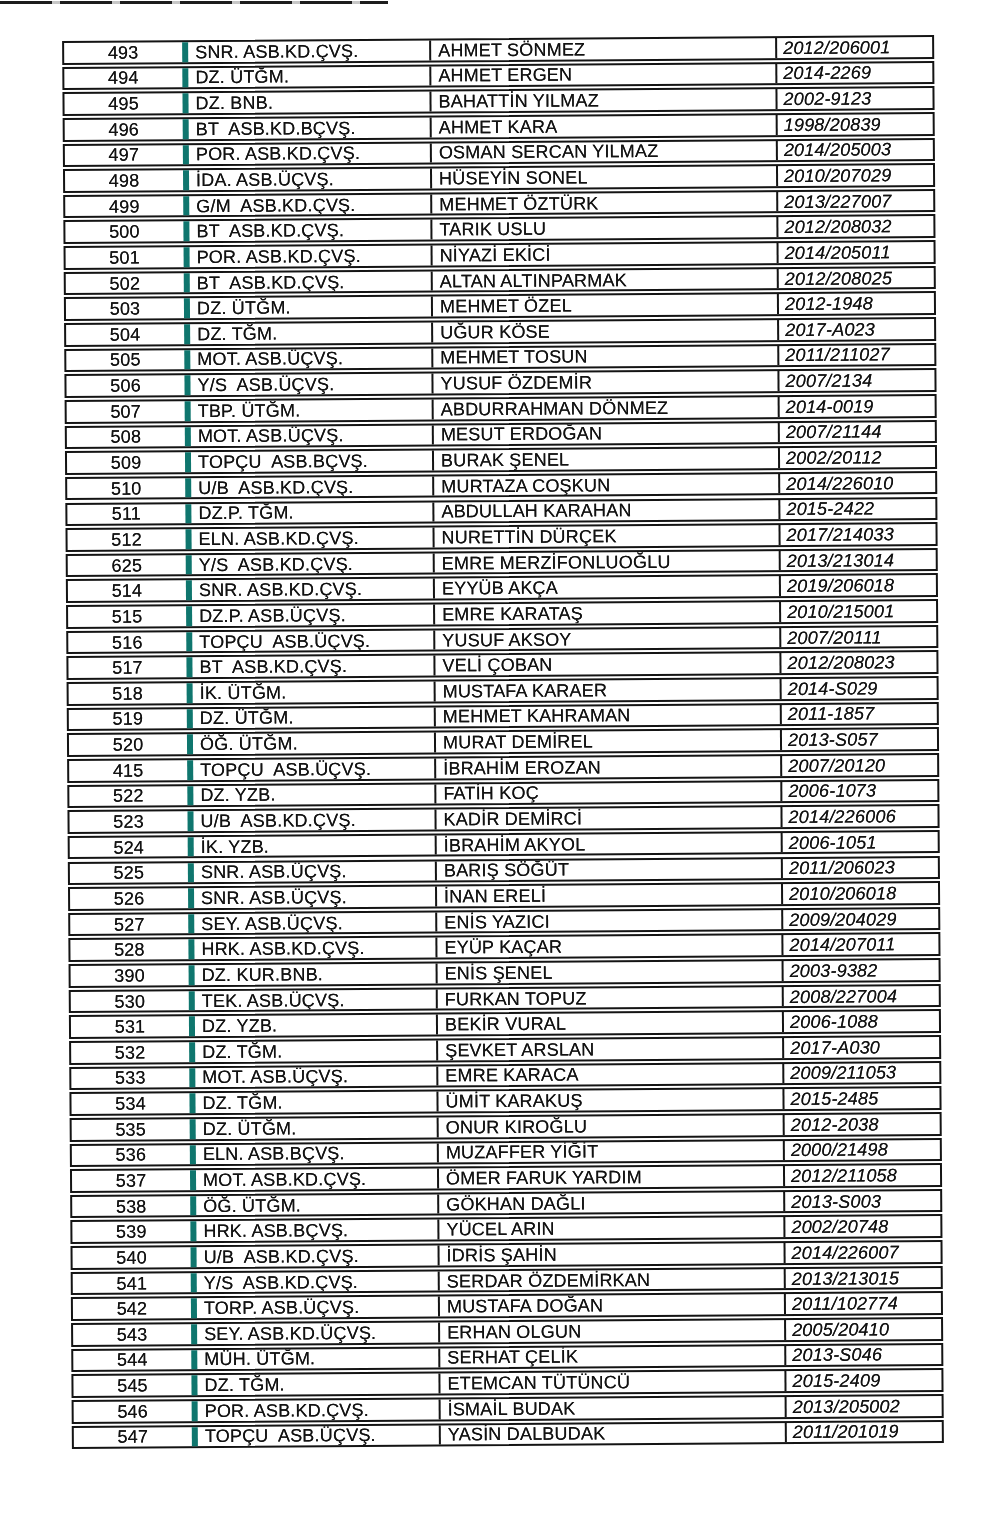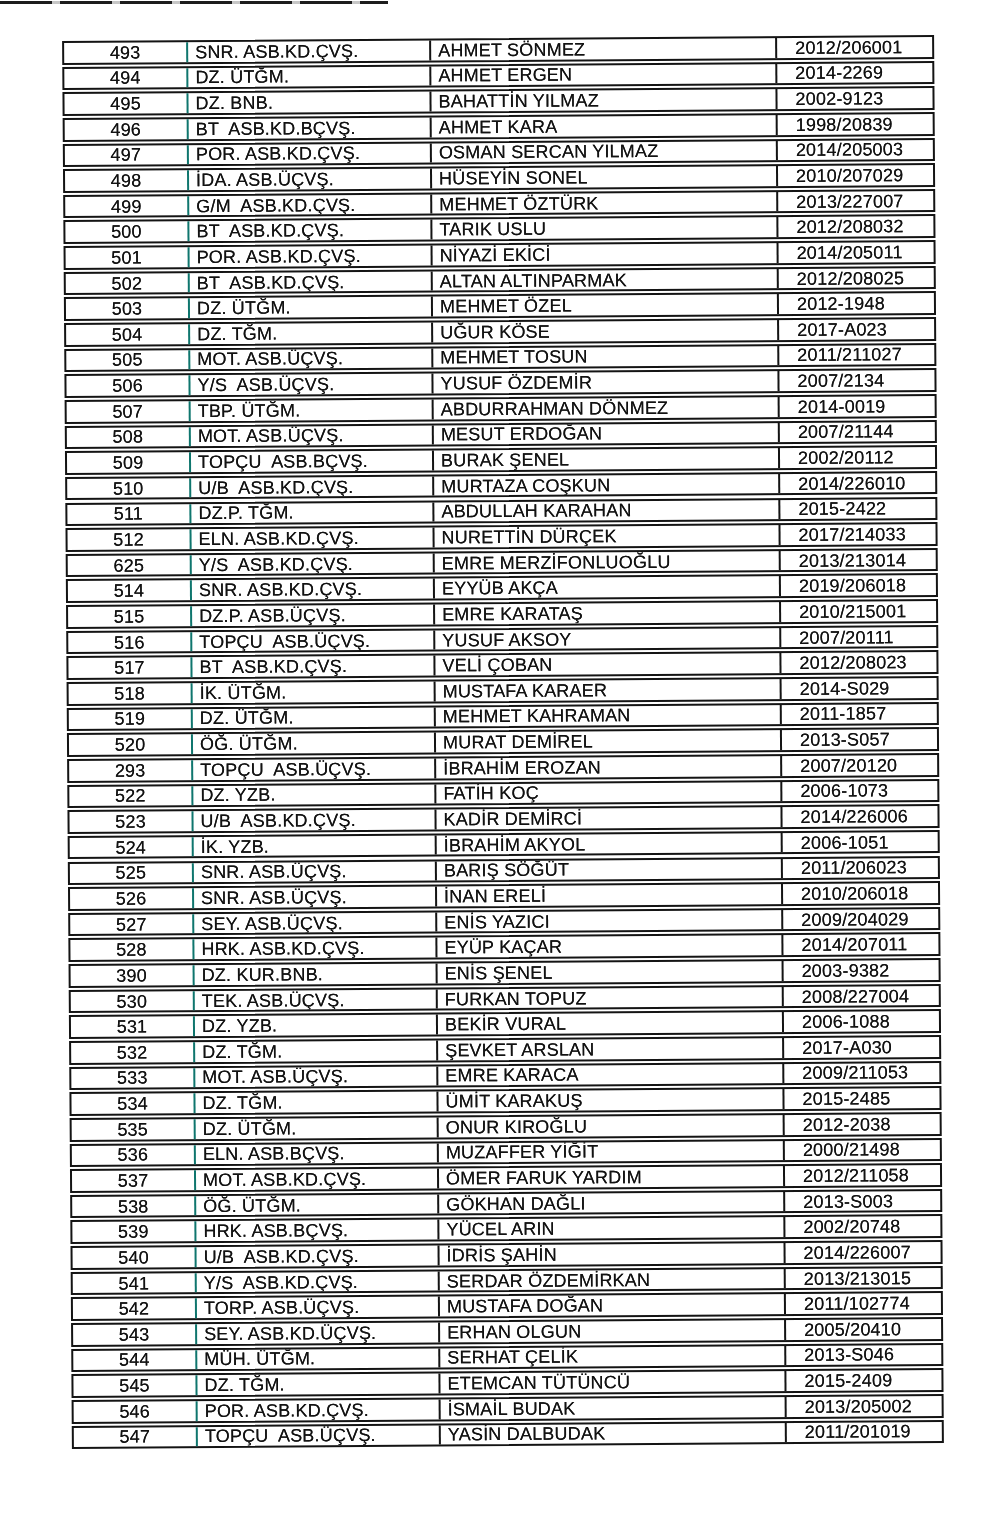--- a/index.html
+++ b/index.html
@@ -55,35 +55,36 @@
     line-height: 1;
     color: #121212;
     letter-spacing: 0.2px;
     white-space: pre;
     overflow: hidden;
     text-shadow: 0 0 0.5px rgba(0,0,0,0.85);
   }
   .c1 {
     width: 124px;
     justify-content: center;
-    border-right: 2px solid #0f766e;
+    border-right: 6px solid #0f766e;
   }
   .c2 {
     width: 243px;
     padding-left: 7px;
     border-right: 2px solid #141414;
   }
   .c3 {
     width: 346px;
     padding-left: 7px;
     border-right: 2px solid #141414;
   }
   .c4 {
     flex: 1;
-    padding-left: 18px;
+    padding-left: 6px;
+    font-style: italic;
   }
 </style>
 </head>
 <body>
 
 <div class="page">
   <div class="scan-artifact-top"></div>
   <div class="table">
   <div class="row">
     <div class="cell c1">493</div>
@@ -275,21 +276,21 @@
   </div>
 
   <div class="row">
     <div class="cell c1">520</div>
     <div class="cell c2">ÖĞ. ÜTĞM.</div>
     <div class="cell c3">MURAT DEMİREL</div>
     <div class="cell c4">2013-S057</div>
   </div>
 
   <div class="row">
-    <div class="cell c1">293</div>
+    <div class="cell c1">415</div>
     <div class="cell c2">TOPÇU  ASB.ÜÇVŞ.</div>
     <div class="cell c3">İBRAHİM EROZAN</div>
     <div class="cell c4">2007/20120</div>
   </div>
 
   <div class="row">
     <div class="cell c1">522</div>
     <div class="cell c2">DZ. YZB.</div>
     <div class="cell c3">FATİH KOÇ</div>
     <div class="cell c4">2006-1073</div>

